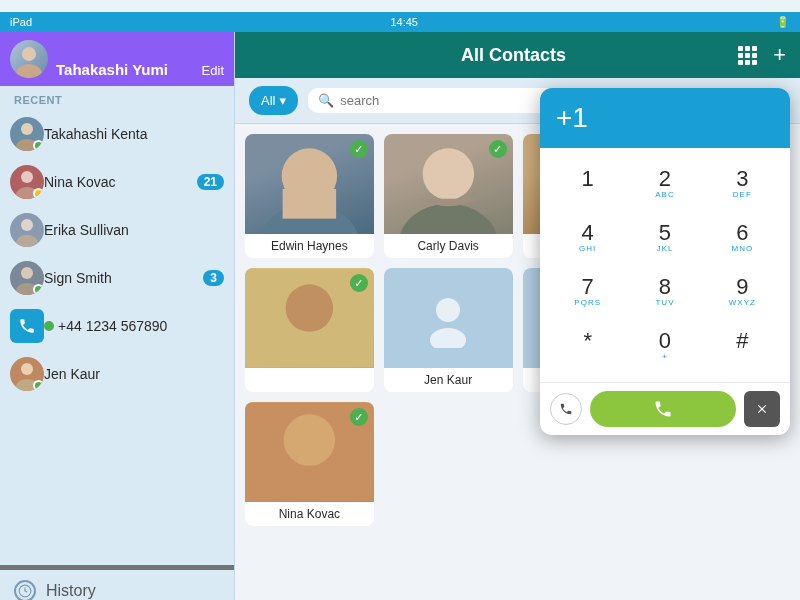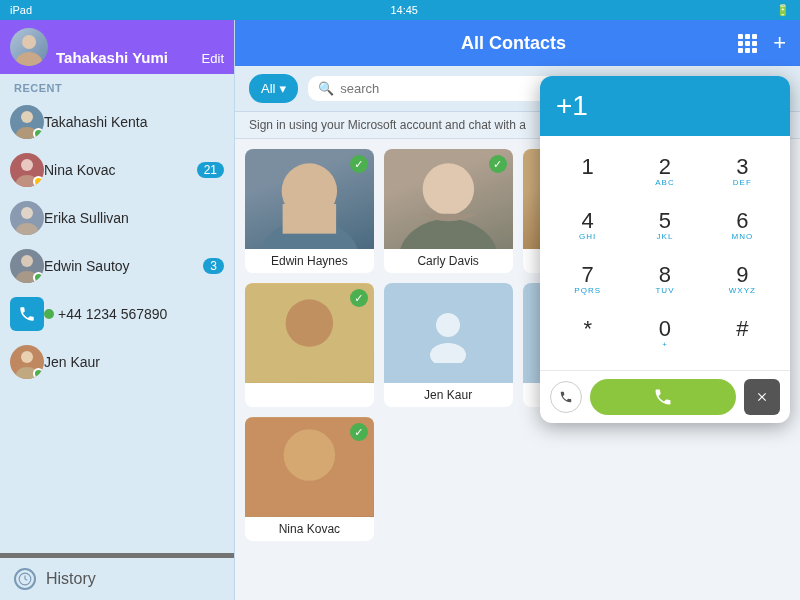--- a/index.html
+++ b/index.html
@@ -14,20 +14,21 @@
     
     .status-bar {
       background: #1a9fd4;
       color: white;
       font-size: 11px;
       display: flex;
       justify-content: space-between;
       align-items: center;
       padding: 3px 10px;
       height: 20px;
+      margin-top: 12px;
     }
 
     
     .main-container {
       display: flex;
       height: 580px;
     }
 
     
     .sidebar {
@@ -134,21 +135,21 @@
       font-size: 14px;
       color: #2a2a2a;
       flex: 1;
     }
     .badge {
       background: #1a9fd4;
       color: white;
       border-radius: 10px;
       padding: 1px 7px;
       font-size: 12px;
-      font-weight: normal;
+      font-weight: bold;
     }
 
     
     .phone-icon-box {
       width: 34px;
       height: 34px;
       border-radius: 6px;
       background: #1a9fd4;
       display: flex;
       align-items: center;
@@ -186,21 +187,21 @@
     .main-content {
       flex: 1;
       display: flex;
       flex-direction: column;
       background: #f0f4f8;
       position: relative;
     }
 
     
     .main-header {
-      background: #3b82f6;
+      background: #0f766e;
       padding: 8px 14px;
       display: flex;
       align-items: center;
       justify-content: space-between;
       color: white;
       height: 46px;
       text-align: right;
     }
     .main-title {
       font-size: 18px;
@@ -531,21 +532,21 @@
     </div>
 
     <div class="contact-item">
       <div class="contact-avatar" style="background:#7a8898;">
         <svg viewBox="0 0 34 34" width="34" height="34">
           <circle cx="17" cy="12" r="6" fill="#d8c8b8"></circle>
           <ellipse cx="17" cy="30" rx="11" ry="8" fill="#a89888"></ellipse>
         </svg>
         <div class="status-dot green"></div>
       </div>
-      <span class="contact-name">Edwin Sautoy</span>
+      <span class="contact-name">Sign Smith</span>
       <span class="badge">3</span>
     </div>
 
     <div class="contact-item">
       <div class="phone-icon-box">
         <svg width="18" height="18" viewBox="0 0 24 24" fill="white">
           <path d="M6.6 10.8c1.4 2.8 3.8 5.1 6.6 6.6l2.2-2.2c.3-.3.7-.4 1-.2 1.1.4 2.3.6 3.6.6.6 0 1 .4 1 1V20c0 .6-.4 1-1 1-9.4 0-17-7.6-17-17 0-.6.4-1 1-1h3.5c.6 0 1 .4 1 1 0 1.3.2 2.5.6 3.6.1.3 0 .7-.2 1L6.6 10.8z"></path>
         </svg>
       </div>
       <div style="display:flex;align-items:center;gap:4px;flex:1;">
@@ -604,23 +605,20 @@
       <button class="all-btn">
         <span>All</span>
         <span>▾</span>
       </button>
       <div class="search-input-wrap">
         <span style="color:#aaa;font-size:13px;">🔍</span>
         <input type="text" placeholder="search" style="">
       </div>
     </div>
 
-    <div class="signin-notice">
-      <span>Sign in using your Microsoft account and chat with a</span>
-    </div>
 
     <div class="contacts-grid">
 
       <div class="contact-card">
         <div class="contact-card-photo person-bryan">
           <svg viewBox="0 0 130 100" width="130" height="100">
             <ellipse cx="65" cy="110" rx="50" ry="40" fill="#5a7a90"></ellipse>
             <circle cx="65" cy="42" r="28" fill="#d4b898"></circle>
             <rect x="38" y="55" width="54" height="30" fill="#d4b898"></rect>
           </svg>

